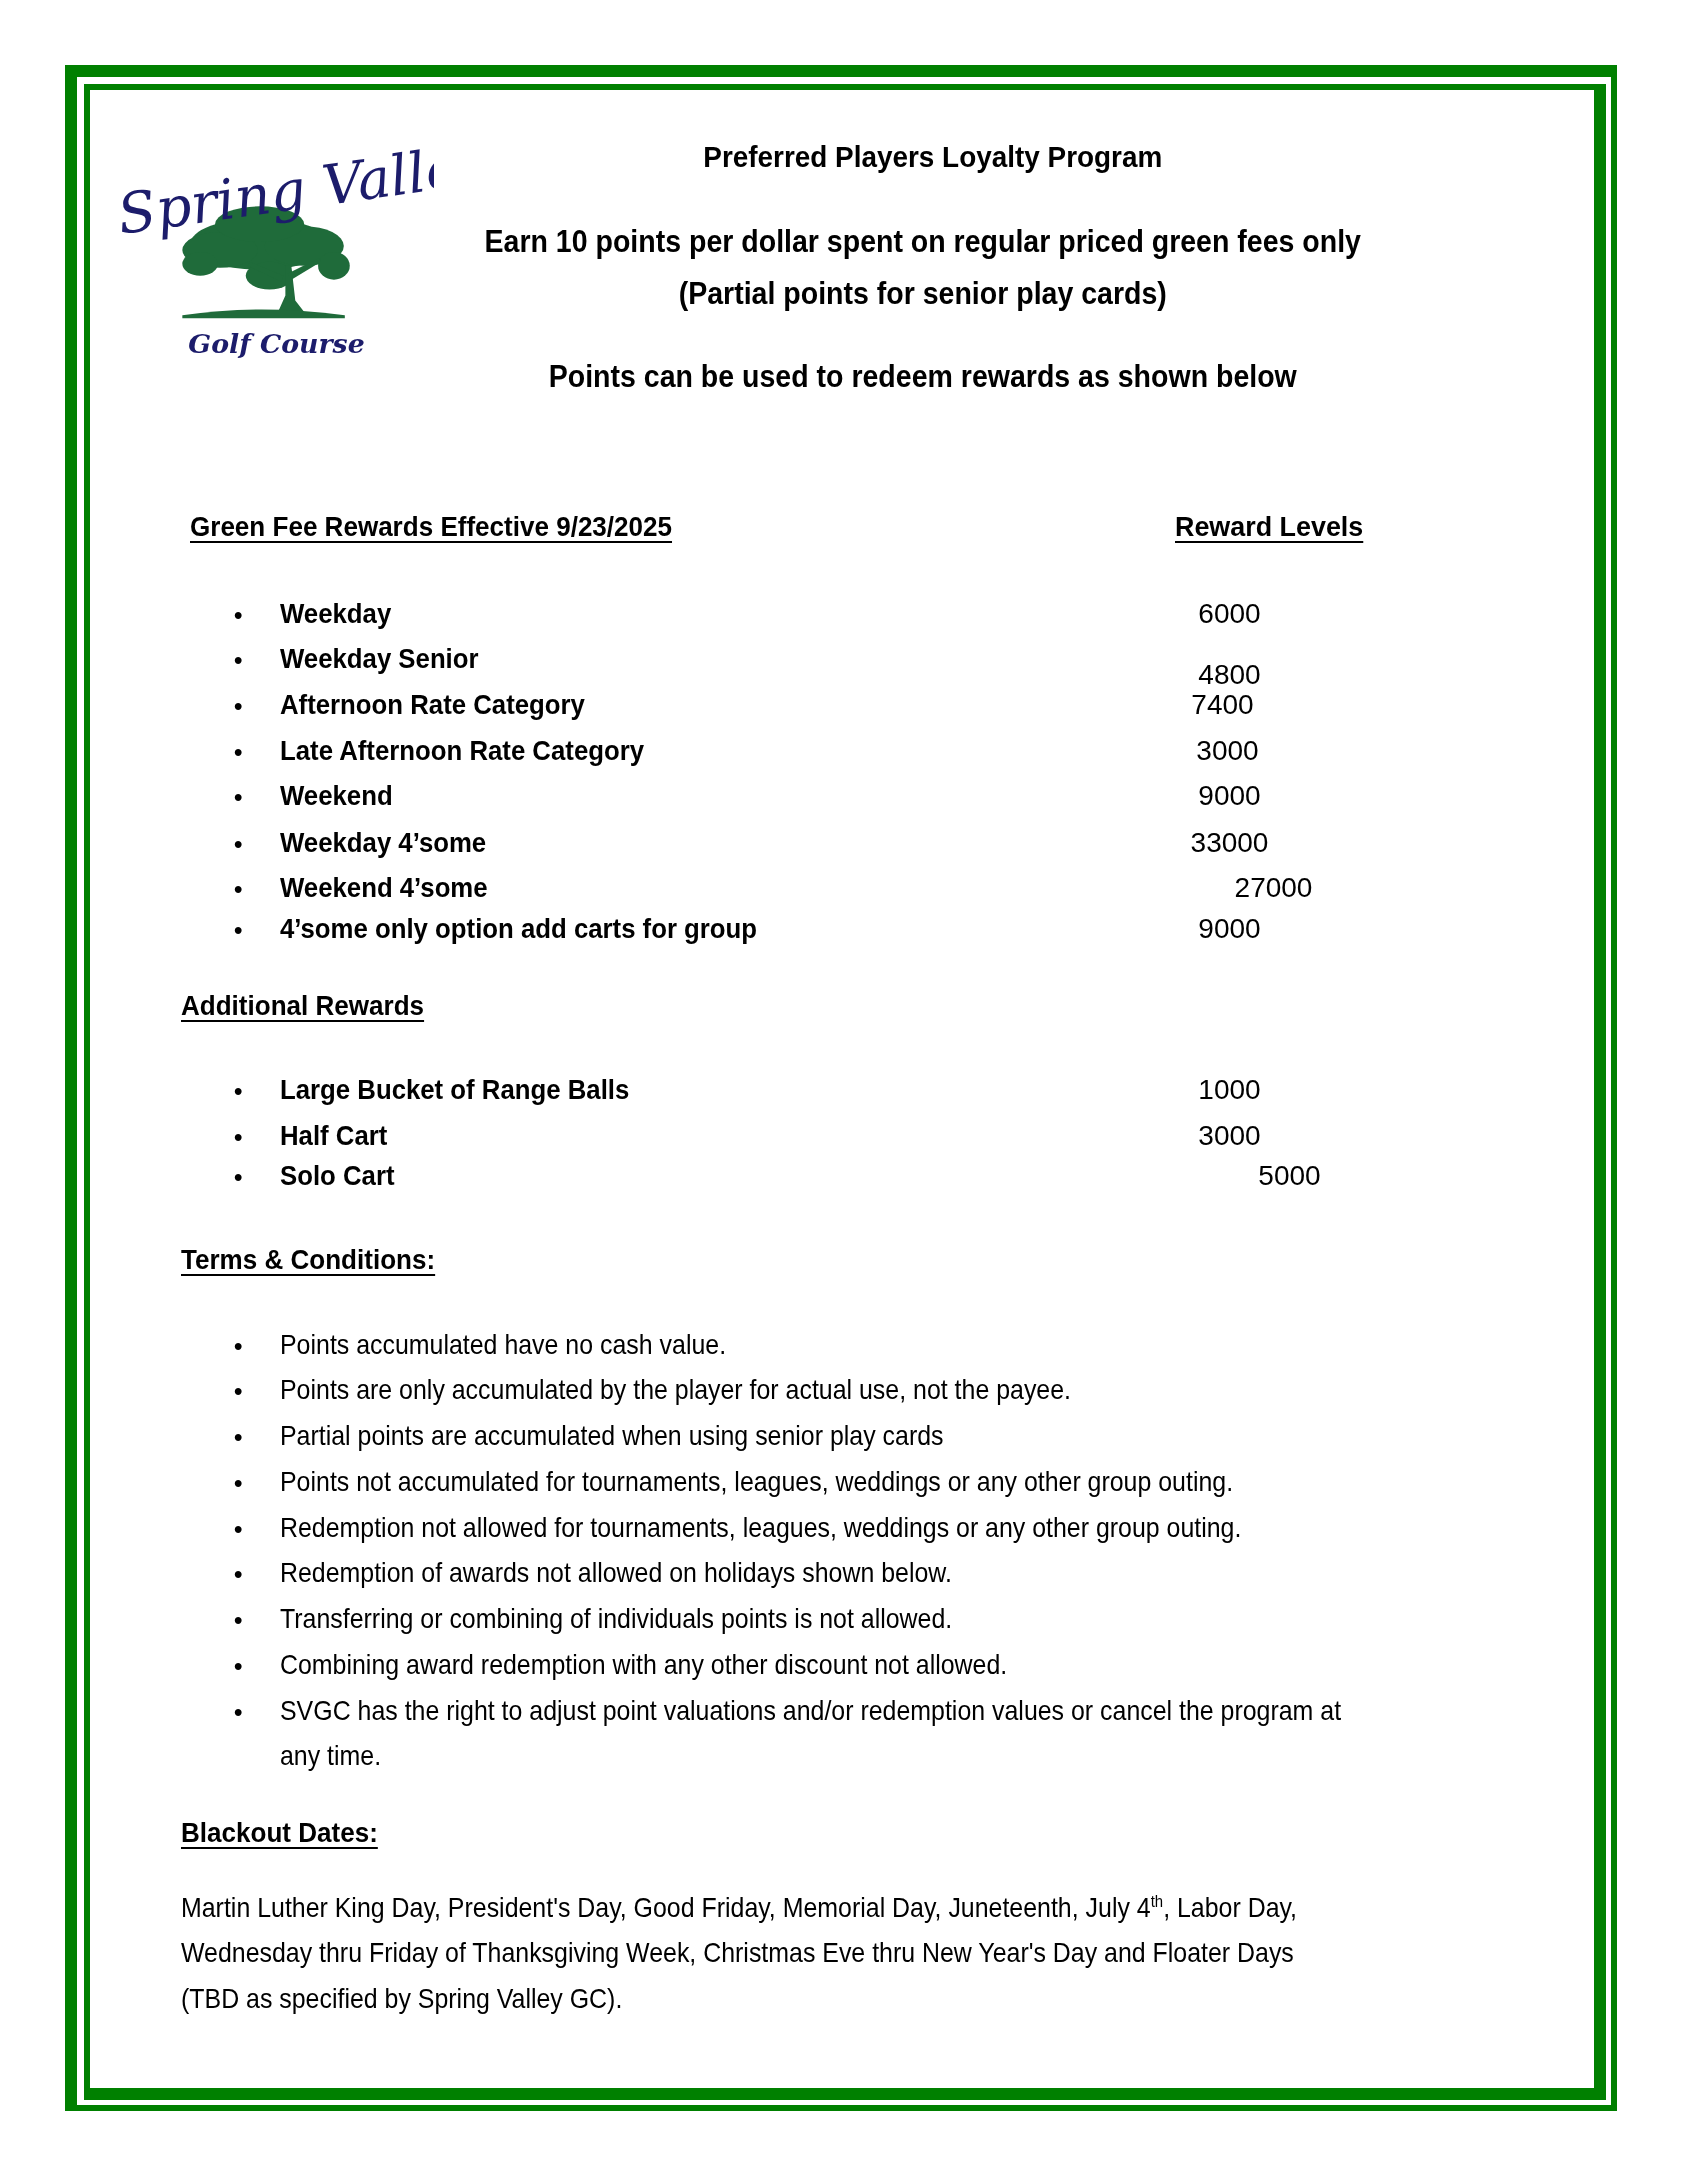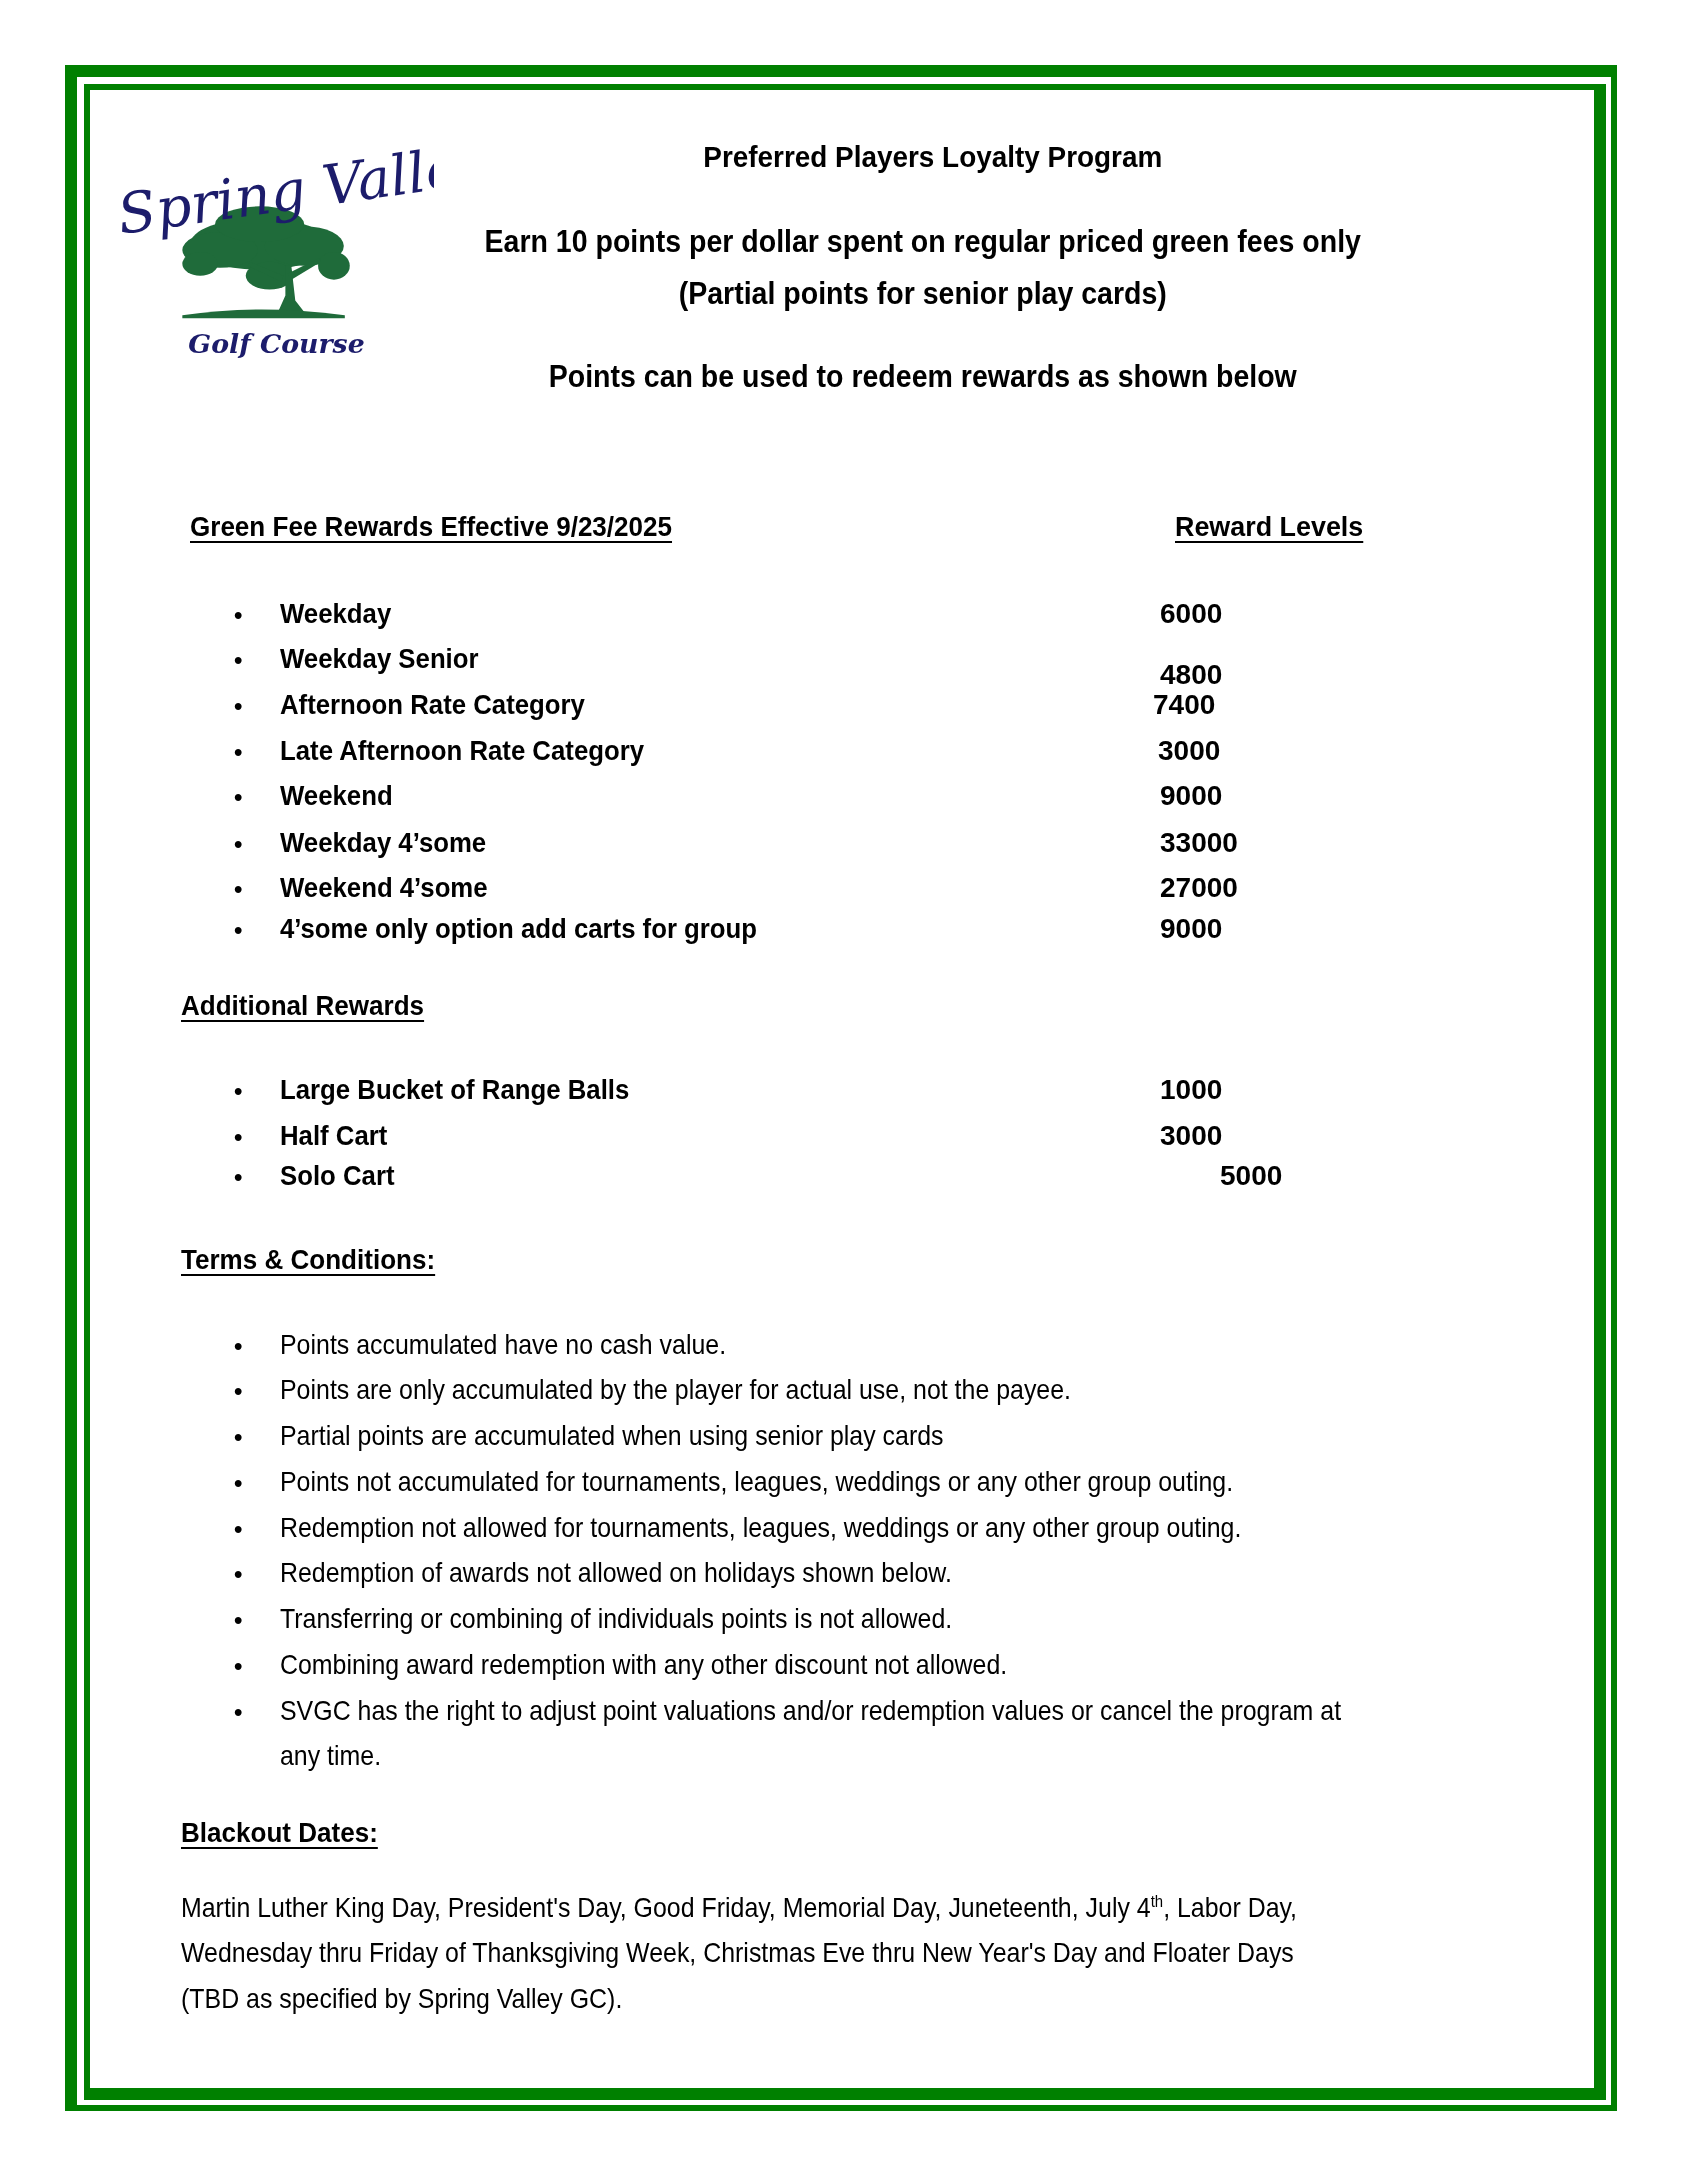--- a/index.html
+++ b/index.html
@@ -11,21 +11,21 @@
   .frame-inner { position: absolute; left: 84px; top: 84px; width: 1522px; height: 2016px;
                  box-sizing: border-box; border-style: solid; border-color: #008000;
                  border-width: 6px 12px 12px 6px; }
   .ln { position: absolute; white-space: nowrap; transform-origin: 0 50%; line-height: 1; }
   .b  { font-weight: bold; }
   .u  { text-decoration: underline; text-decoration-thickness: 2px; text-underline-offset: 5px; }
   .h1 { font-size: 30px; }
   .h2 { font-size: 31px; }
   .sh { font-size: 28px; }
   .item { font-size: 28px; font-weight: bold; }
-  .val  { font-size: 28px; font-weight: bold; text-align: left; width: 139px; }
+  .val  { font-size: 28px; font-weight: normal; text-align: center; width: 139px; }
   .body { font-size: 28px; }
   .bullet { position: absolute; font-size: 24px; font-weight: bold; }
   .logo { position: absolute; left: 111px; top: 127px; width: 323px; height: 238px; }
   sup { font-size: 60%; vertical-align: super; line-height: 0; }
 </style>
 </head>
 <body>
 
 <div class="frame-outer"></div>
 <div class="frame-inner"></div>
@@ -87,21 +87,21 @@
     <div class="ln val" style="left:1160px; top:782px;">9000</div>
   </div>
   <div>
     <span class="bullet" style="left:234px; top:830px;">•</span>
     <div class="ln item" style="left:280px; top:829px; transform:scaleX(0.92);">Weekday 4’some</div>
     <div class="ln val" style="left:1160px; top:829px;">33000</div>
   </div>
   <div>
     <span class="bullet" style="left:234px; top:875px;">•</span>
     <div class="ln item" style="left:280px; top:874px; transform:scaleX(0.92);">Weekend 4’some</div>
-    <div class="ln val" style="left:1160px; top:874px;">27000</div>
+    <div class="ln val" style="left:1204px; top:874px;">27000</div>
   </div>
   <div>
     <span class="bullet" style="left:234px; top:916px;">•</span>
     <div class="ln item" style="left:280px; top:915px; transform:scaleX(0.92);">4’some only option add carts for group</div>
     <div class="ln val" style="left:1160px; top:915px;">9000</div>
   </div>
 </div>
 
 <div class="ln b sh u" style="left:181px; top:992px; transform:scaleX(0.93);">Additional Rewards</div>
 <div>

